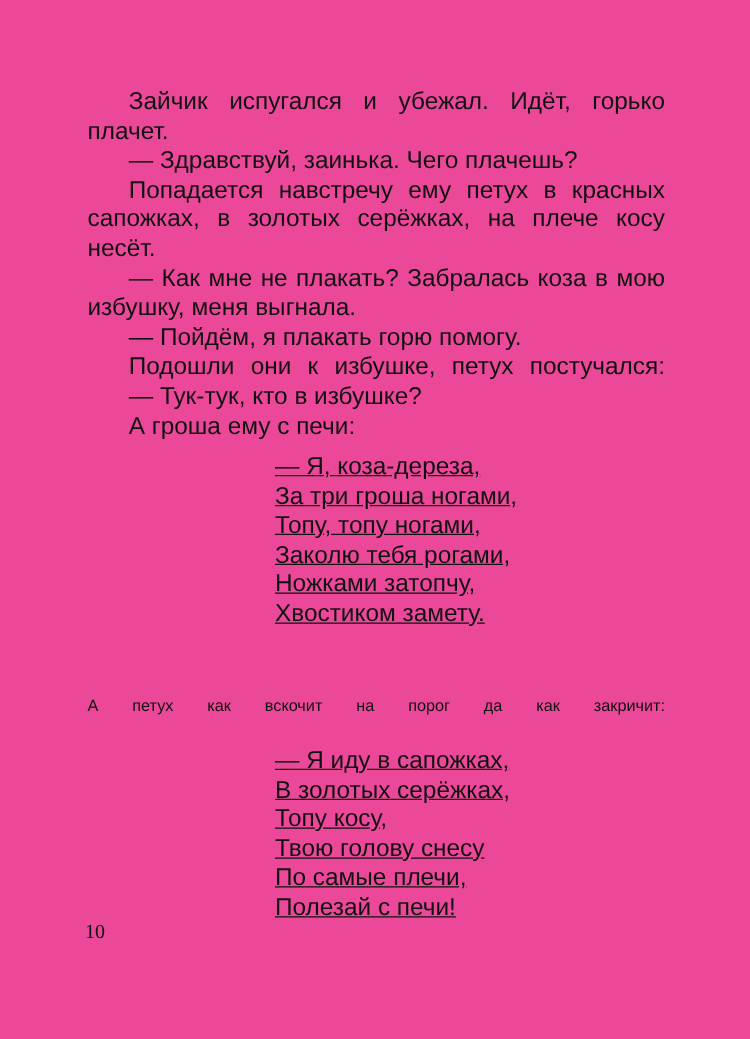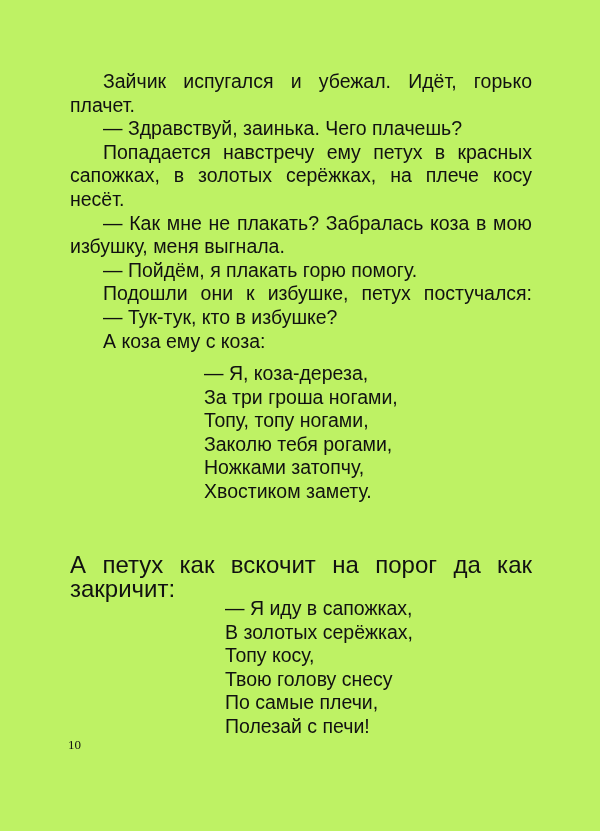--- a/index.html
+++ b/index.html
@@ -1,41 +1,41 @@
 <!DOCTYPE html>
 <html><head>
 <meta charset="utf-8">
 <style>
   html, body { margin: 0; padding: 0; background: #ffffff; }
   body { width: 600px; height: 831px; position: relative; overflow: hidden;
          font-family: "Liberation Sans", "DejaVu Sans", sans-serif; color: #111; }
-  .page { position: absolute; left: 0; top: 0; width: 600px; height: 831px; background: #bef264; }
+  .page { position: absolute; left: 0; top: 0; width: 600px; height: 831px; background: #ec4899; }
   .prose { position: absolute; left: 70px; top: 70px; width: 462px; font-size: 19.5px; line-height: 23.6px; }
   .prose p { margin: 0; text-align: justify; text-indent: 33px; }
   .prose p.last-just { text-align-last: justify; }
-  .verse { position: absolute; left: 204px; font-size: 19.5px; line-height: 23.6px; }
+  .verse { position: absolute; left: 220px; font-size: 19.5px; line-height: 23.6px; text-decoration: underline; }
   .verse div { white-space: nowrap; }
   .v1 { top: 362px; }
-  .v2 { top: 597px; margin-left: 21px; }
-  .mid { position: absolute; left: 70px; top: 553px; width: 462px; font-size: 24px; line-height: 23.6px; text-align: justify; text-align-last: justify; }
-  .pagenum { position: absolute; left: 68px; top: 737px; font-family: "Liberation Serif", "DejaVu Serif", serif; font-size: 13px; }
+  .v2 { top: 597px; }
+  .mid { position: absolute; left: 70px; top: 553px; width: 462px; font-size: 13px; line-height: 23.6px; text-align: justify; text-align-last: justify; }
+  .pagenum { position: absolute; left: 68px; top: 737px; font-family: "Liberation Serif", "DejaVu Serif", serif; font-size: 16px; }
 </style>
 </head>
 <body>
 
 <div class="page">
   <div class="prose">
     <p>Зайчик испугался и убежал. Идёт, горько плачет.</p>
     <p>— Здравствуй, заинька. Чего плачешь?</p>
     <p>Попадается навстречу ему петух в красных сапожках, в золотых серёжках, на плече косу несёт.</p>
     <p>— Как мне не плакать? Забралась коза в мою избушку, меня выгнала.</p>
     <p>— Пойдём, я плакать горю помогу.</p>
     <p class="last-just">Подошли они к избушке, петух постучался:</p>
     <p>— Тук-тук, кто в избушке?</p>
-    <p>А коза ему с коза:</p>
+    <p>А гроша ему с печи:</p>
   </div>
 
   <div class="verse v1">
     <div>— Я, коза-дереза,</div>
     <div>За три гроша ногами,</div>
     <div>Топу, топу ногами,</div>
     <div>Заколю тебя рогами,</div>
     <div>Ножками затопчу,</div>
     <div>Хвостиком замету.</div>
   </div>

